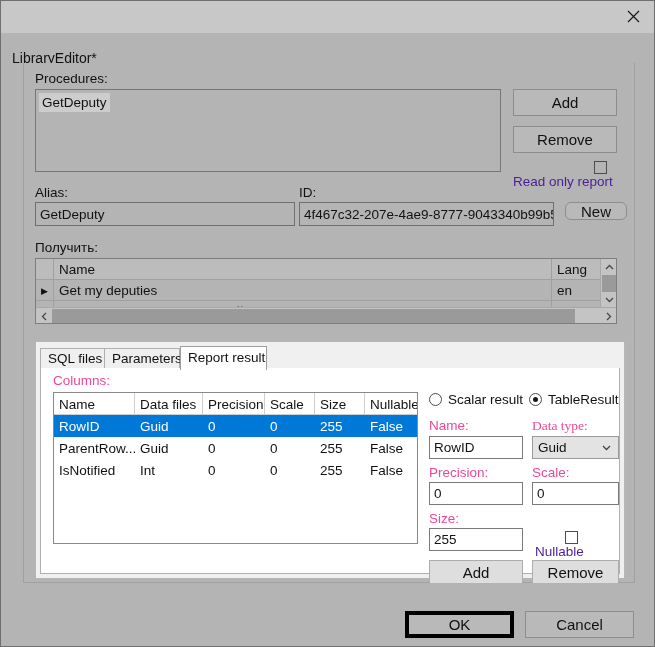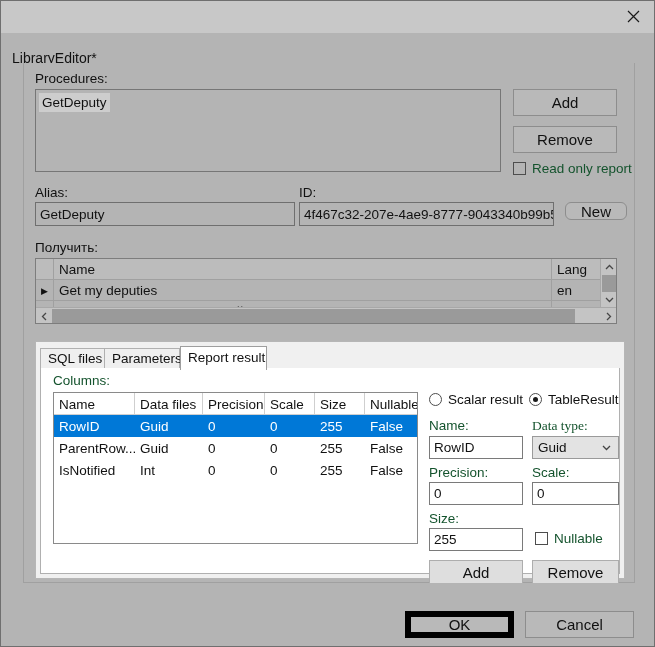--- a/index.html
+++ b/index.html
@@ -125,21 +125,21 @@
     display: flex;
     align-items: center;
     justify-content: center;
     white-space: nowrap;
   }
   .btn.light {
     background: #dedede;
     border: 1px solid #adadad;
   }
   .btn.default {
-    border: 6px solid #000000;
+    border: 4px solid #000000;
   }
 
   .textbox {
     position: absolute;
     box-sizing: border-box;
     background: #b4b4b4;
     border: 1px solid #6f6f6f;
     color: #111;
     font-size: 13.5px;
     display: flex;
@@ -149,24 +149,25 @@
     overflow: hidden;
   }
   .textbox.white {
     background: #ffffff;
     border: 1px solid #7a7a7a;
   }
 
   .chk {
     position: absolute;
     display: flex;
-    align-items: center;
-    font-size: 13.5px;
-    color: #14532d;
-    white-space: nowrap;
+    align-items: flex-end;
+    font-size: 13.5px;
+    color: #4c1d95;
+    white-space: nowrap;
+    flex-direction: column;
   }
   .chk .box {
     width: 13px; height: 13px;
     box-sizing: border-box;
     border: 1px solid #4d4d4d;
     background: #b4b4b4;
     margin-right: 6px;
     flex: none;
   }
   .chk.onwhite .box { background: #ffffff; border: 1px solid #4d4d4d; }
@@ -301,21 +302,21 @@
     left: 4px; top: 26px;
     width: 580px; height: 206px;
     background: #ffffff;
     border: 1px solid #b0b0b0;
     border-top: none;
     box-sizing: border-box;
   }
   .lbl-w {
     position: absolute;
     font-size: 13.5px;
-    color: #14532d;
+    color: #ec4899;
     white-space: nowrap;
   }
 
   
   .coltable {
     position: absolute;
     left: 12px; top: 24px;
     width: 365px; height: 152px;
     background: #ffffff;
     border: 1px solid #8a8a8a;

